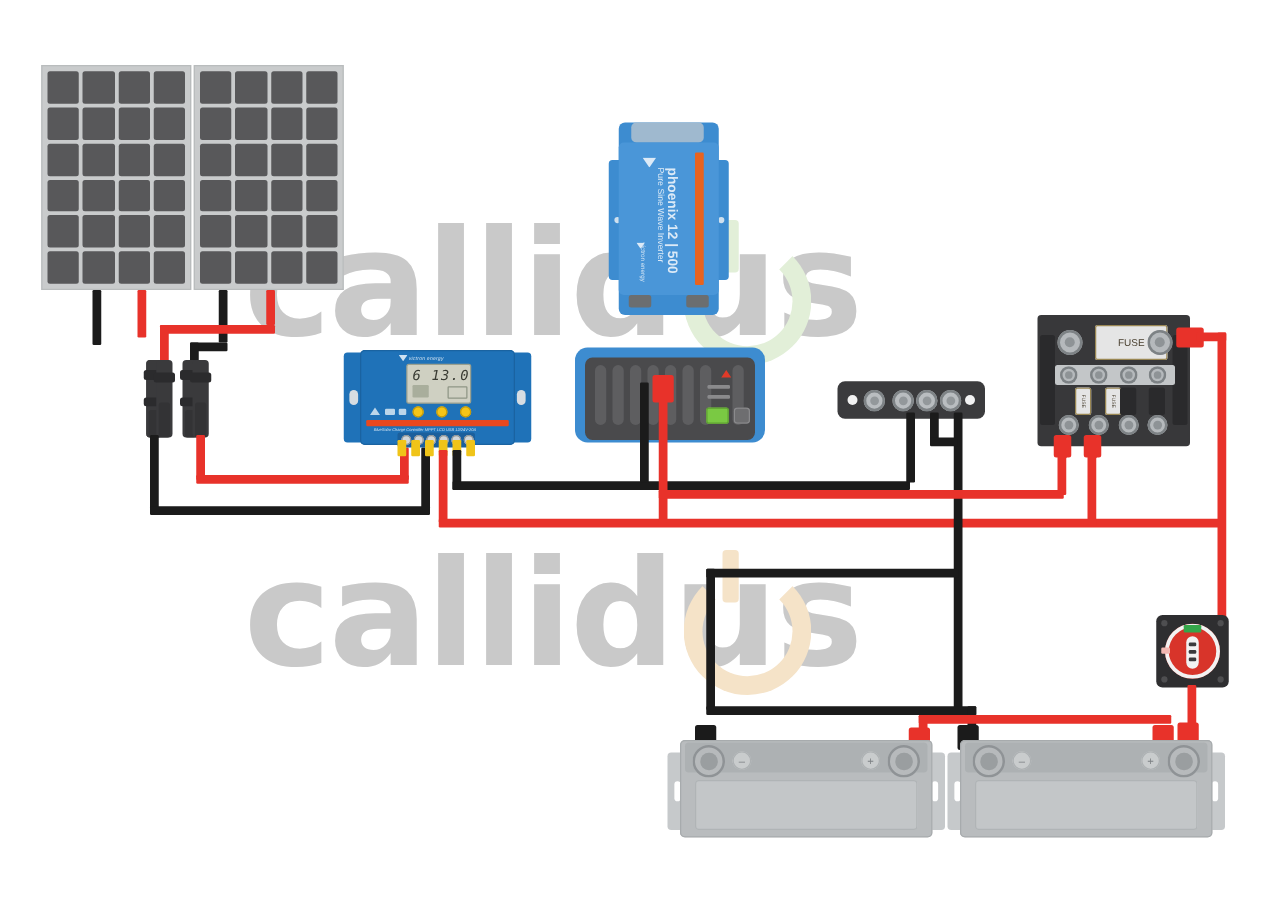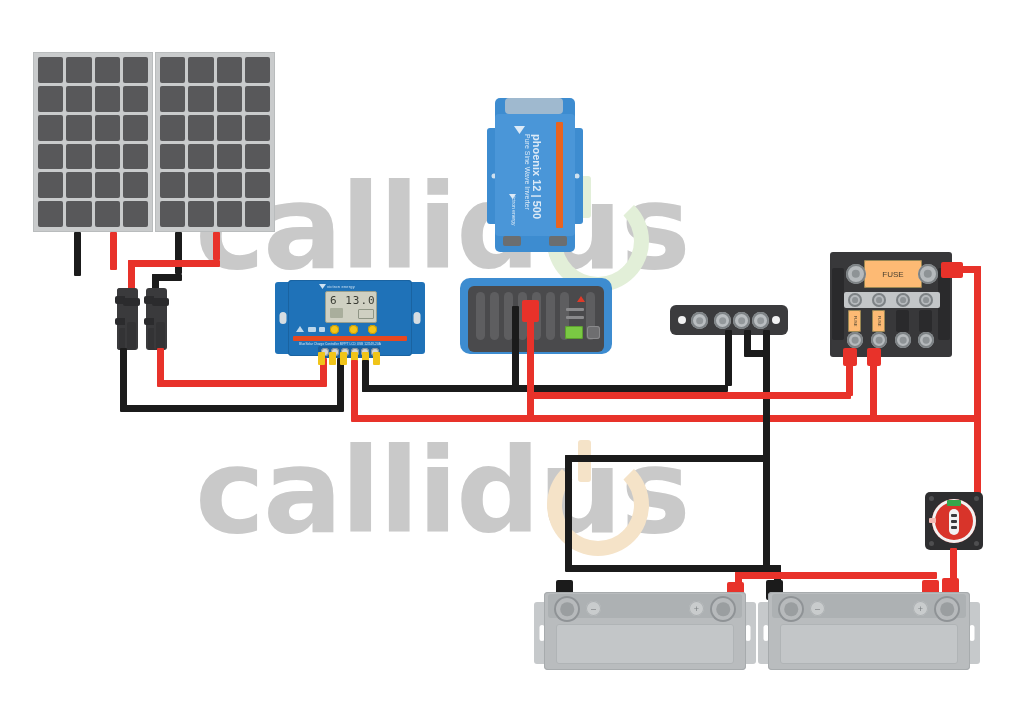--- a/index.html
+++ b/index.html
@@ -74,22 +74,22 @@
   .bus-body{background:#3b3b3d;border-radius:6px;}
   .bus-stud{position:absolute;border-radius:50%;background:#b9bdc0;
             box-shadow:inset 0 0 0 2px #7e8386;}
   .bus-stud i{position:absolute;left:50%;top:50%;transform:translate(-50%,-50%);
               width:45%;height:45%;border-radius:50%;background:#93989b;}
   .bus-hole{position:absolute;border-radius:50%;background:#f2f2f2;}
 
   
   .fb-body{background:#38383a;border-radius:3px;}
   .fb-plate{position:absolute;background:#c3c6c8;border-radius:2px;}
-  .fb-fuse{position:absolute;background:#fdba74;border-radius:2px;
-           box-shadow:inset 0 0 0 1px #9a8753;}
+  .fb-fuse{position:absolute;background:#e5e5e5;border-radius:2px;
+           box-shadow:inset 0 0 0 1px #9a8753;margin-left:12px;}
   .fb-fuse span{position:absolute;left:50%;top:50%;transform:translate(-50%,-50%);
                 font-size:8px;color:#4a4030;font-family:"Liberation Sans",sans-serif;}
   .fb-fuse.small span{font-size:4px;transform:translate(-50%,-50%) rotate(90deg);}
   .fb-nut{position:absolute;border-radius:50%;background:#b5b9bc;
           box-shadow:inset 0 0 0 2px #7d8285;}
   .fb-nut i{position:absolute;left:50%;top:50%;transform:translate(-50%,-50%);
             width:42%;height:42%;border-radius:50%;background:#8e9396;}
   .fb-slot{position:absolute;background:#2a2a2c;border-radius:2px;}
 
   
@@ -185,21 +185,21 @@
   </div>
 
   <div class="wire v" style="left:120px;top:348px;height:62px;"></div>
   <div class="wire h" style="left:120px;top:405px;width:224px;"></div>
   <div class="wire v" style="left:337px;top:358px;height:50px;"></div>
 
   <div class="wire h red" style="left:157px;top:380px;width:170px;"></div>
   <div class="wire v red" style="left:320px;top:358px;height:26px;"></div>
   <div class="wire v red" style="left:157px;top:348px;height:36px;"></div>
 
-  <div style="left:275px;top:280px;width:166px;height:80px;">
+  <div style="left:275px;top:280px;width:166px;height:80px;font-style:italic;">
     <div class="cc-ear" style="left:0;top:2px;width:16px;height:72px;">
         <i></i>
       </div>
     <div class="cc-ear" style="left:134px;top:2px;width:16px;height:72px;">
         <i></i>
       </div>
     <div class="cc-body" style="position:absolute;left:13px;top:0;width:124px;height:76px;"></div>
 
     <div class="victron-logo" style="left:52px;top:4px;">victron energy</div>
     <div style="position:absolute;left:44px;top:4px;width:7px;height:5px;

